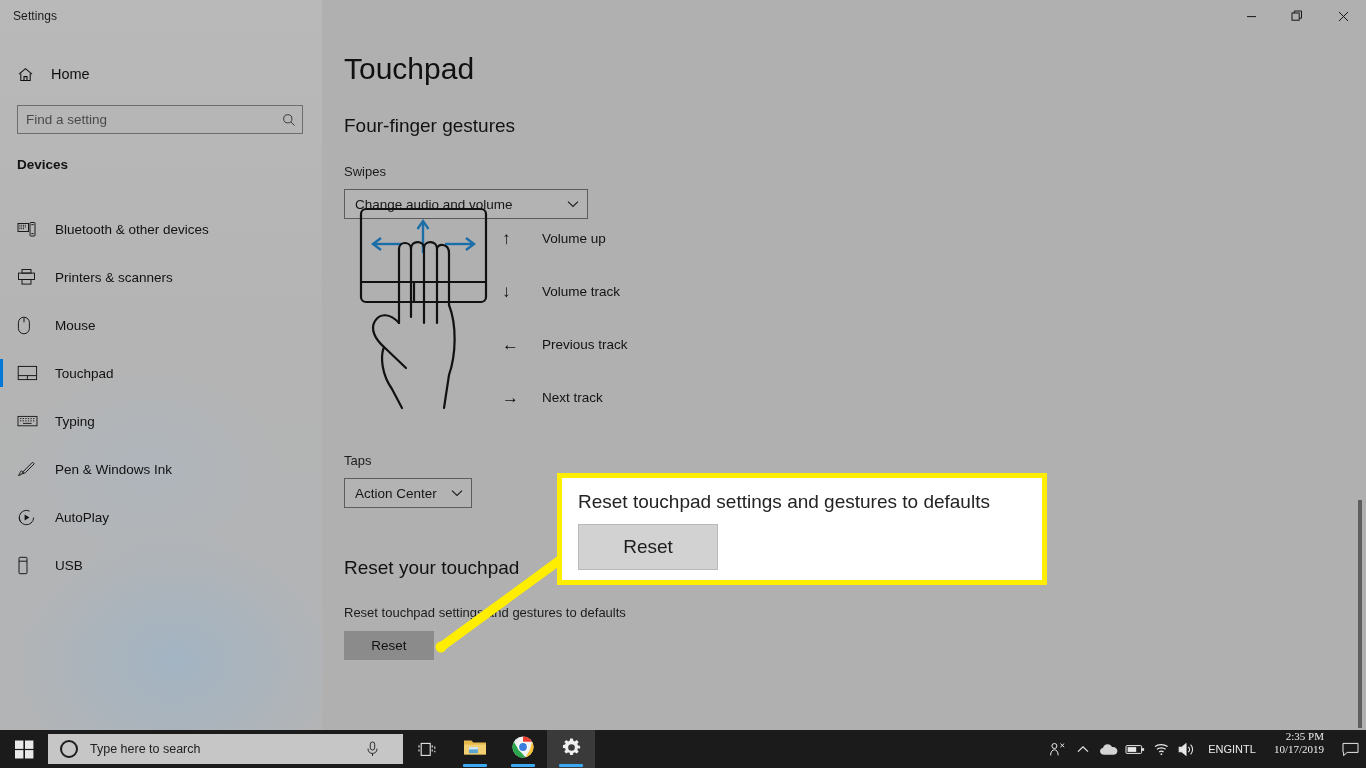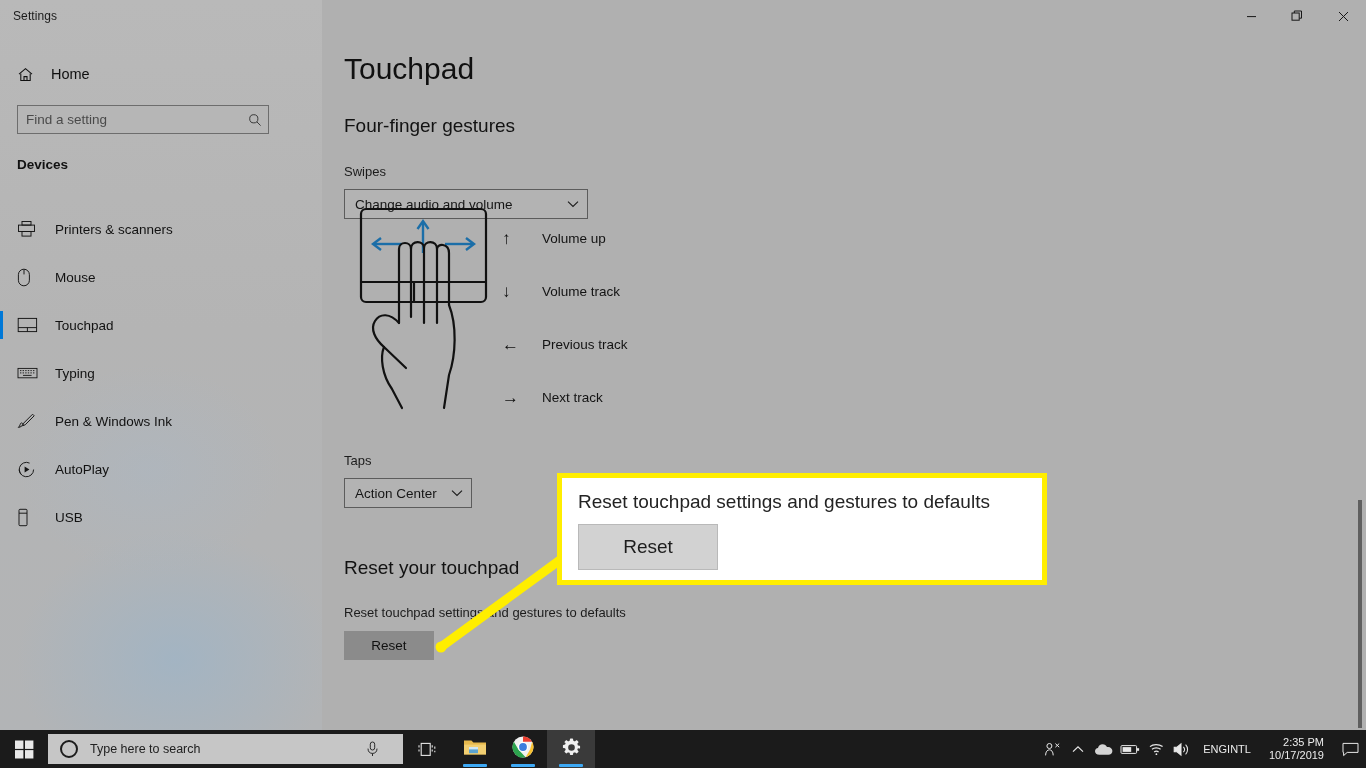--- a/index.html
+++ b/index.html
@@ -44,21 +44,21 @@
   .home-row {
     position: absolute; left: 0; top: 58px; width: 322px; height: 32px;
     display: flex; align-items: center; padding-left: 17px;
   }
   .home-row .ico { width: 28px; display: flex; align-items: center; color: #101010; }
   .home-row .lbl { font-size: 14.5px; color: #101010; margin-left: 6px; }
 
   
   .search-box {
     position: absolute; left: 17px; top: 105px;
-    width: 252px; height: 29px;
+    width: 286px; height: 29px;
     background: #b6b6b6;
     border: 1px solid #6d6d6d;
     display: flex; align-items: center;
   }
   .search-box input {
     flex: 1; border: 0; background: transparent; outline: none;
     font-family: "Liberation Sans", sans-serif;
     font-size: 13.5px; color: #2d2d2d; padding: 0 8px;
   }
   .search-box input::placeholder { color: #4a4a4a; opacity: 1; }
@@ -170,22 +170,22 @@
     content: ""; position: absolute; bottom: 1px; left: 12px; width: 24px; height: 3px;
     background: #3da9f5; border-radius: 1px;
   }
   .tray { margin-left: auto; display: flex; align-items: center; height: 38px; padding-right: 0; }
   .tray-ico { width: 26px; height: 38px; display:flex; align-items:center; justify-content:center; color:#e8e8e8; }
   .tray-lang {
     display:flex; flex-direction: row; align-items:center; justify-content:center;
     color:#ececec; font-size: 11px; line-height: 13px; padding: 0 8px; height: 38px;
   }
   .tray-clock {
-    display:flex; flex-direction: column; align-items:flex-end; justify-content:center;
-    color:#ececec; font-size: 11px; line-height: 13px; padding: 0 10px; height: 38px;
+    display:flex; flex-direction: column; align-items:flex-end; 
+    color:#ececec; font-size: 11px; line-height: 13px; padding: 0 10px; height: 38px; font-family: Liberation Serif, serif;
   }
   .tray-notif { width: 32px; height: 38px; display:flex; align-items:center; justify-content:center; color:#e8e8e8; }
 </style>
 </head>
 <body>
 
 <div id="screen">
 
   <div class="settings-window">
 
@@ -211,20 +211,31 @@
             <circle cx="5.8" cy="5.8" r="4.1"></circle>
             <path d="M8.9 8.9 L12.6 12.6"></path>
           </svg>
         </span>
       </div>
 
       <div class="sec-head">Devices</div>
 
       <div class="navlist">
 
+        <div class="navitem">
+          <span class="nico">
+            <svg width="19" height="17" viewBox="0 0 19 17" fill="none" stroke="#141414" stroke-width=".95">
+              <rect x="1" y="2.5" width="10.5" height="8"></rect>
+              <path d="M2.4 4.3h1M4.2 4.3h1M6 4.3h1M7.8 4.3h1M2.4 6h1M4.2 6h1M6 6h1M7.8 6h1M2.4 7.7h1M4.2 7.7h1M6 7.7h1"></path>
+              <rect x="13" y="1.5" width="5" height="13.5" rx=".6"></rect>
+              <path d="M14.3 3.6h2.4M14.3 12.6h2.4"></path>
+            </svg>
+          </span>
+          <span class="nlbl">Bluetooth &amp; other devices</span>
+        </div>
 
         <div class="navitem">
           <span class="nico">
             <svg width="19" height="18" viewBox="0 0 19 18" fill="none" stroke="#141414" stroke-width=".95">
               <rect x="5" y="1.5" width="9" height="3.6"></rect>
               <rect x="1.5" y="5.1" width="16" height="6.4"></rect>
               <rect x="5" y="11.5" width="9" height="4.6"></rect>
             </svg>
           </span>
           <span class="nlbl">Printers &amp; scanners</span>

